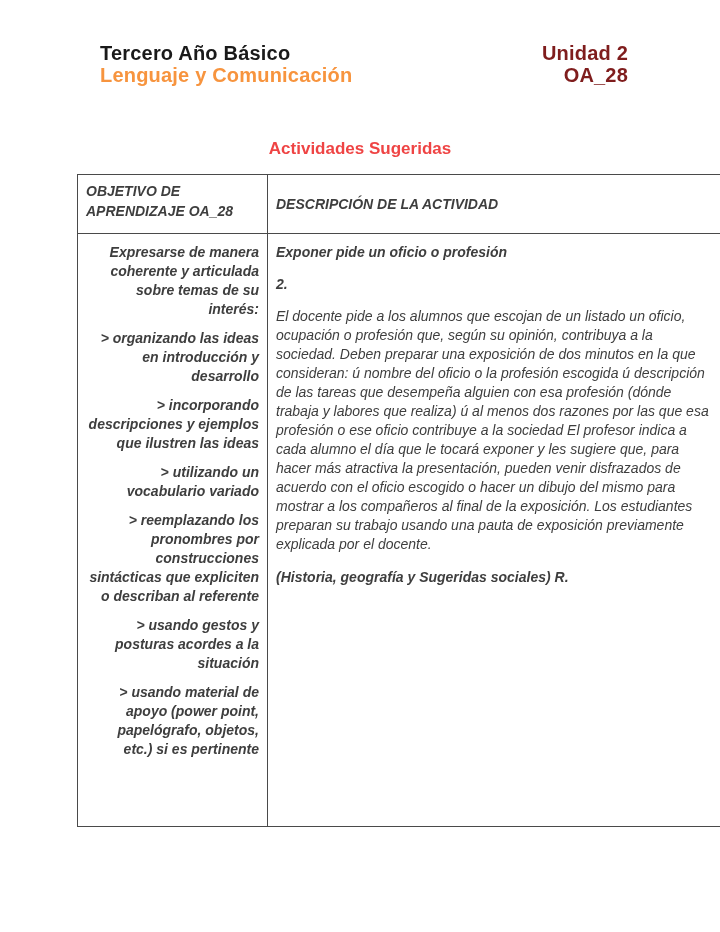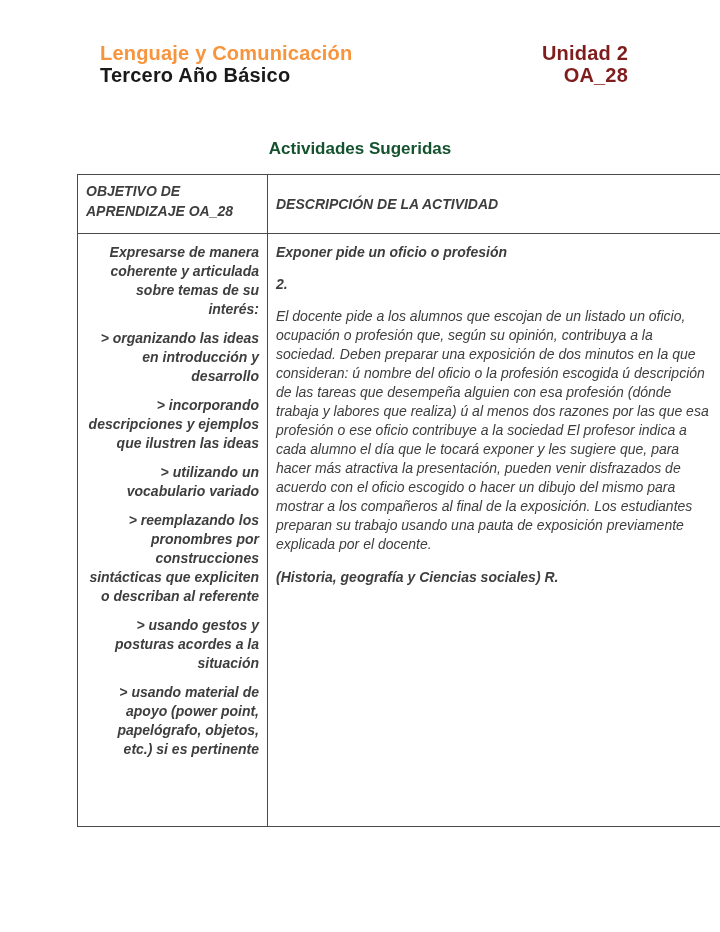--- a/index.html
+++ b/index.html
@@ -33,21 +33,21 @@
   .subject-title { color: #F7943E; }
   .grade-title   { color: #1a1a1a; }
   .header-right  { text-align: right; }
   .unit-label, .oa-code { color: #7f1d1d; }
   
   .doc-title {
     margin-top: 53px;
     text-align: center;
     font-size: 17px;
     font-weight: bold;
-    color: #14532d;
+    color: #ef4444;
     line-height: 20px;
   }
   
   table.activities {
     margin-top: 15px;
     width: 646px;
     border-collapse: collapse;
     table-layout: fixed;
     font-style: italic;
   }
@@ -97,22 +97,22 @@
     margin: 0;
   }
 </style>
 </head>
 <body>
 
 <div class="page">
 
   <div class="doc-header">
     <div class="header-left">
+      <div class="line grade-title">Tercero Año Básico</div>
       <div class="line subject-title">Lenguaje y Comunicación</div>
-      <div class="line grade-title">Tercero Año Básico</div>
     </div>
     <div class="header-right">
       <div class="line unit-label">Unidad 2</div>
       <div class="line oa-code">OA_28</div>
     </div>
   </div>
 
   <div class="doc-title">Actividades Sugeridas</div>
 
   <table class="activities">
@@ -130,19 +130,19 @@
           <p>&gt; incorporando descripciones y ejemplos que ilustren las ideas</p>
           <p>&gt; utilizando un vocabulario variado</p>
           <p>&gt; reemplazando los pronombres por construcciones sintácticas que expliciten o describan al referente</p>
           <p>&gt; usando gestos y posturas acordes a la situación</p>
           <p>&gt; usando material de apoyo (power point, papelógrafo, objetos, etc.) si es pertinente</p>
         </td>
         <td class="description-cell">
           <p class="activity-title">Exponer pide un oficio o profesión</p>
           <p class="activity-number">2.</p>
           <p class="activity-body">El docente pide a los alumnos que escojan de un listado un oficio, ocupación o profesión que, según su opinión, contribuya a la sociedad. Deben preparar una exposición de dos minutos en la que consideran: ú nombre del oficio o la profesión escogida ú descripción de las tareas que desempeña alguien con esa profesión (dónde trabaja y labores que realiza) ú al menos dos razones por las que esa profesión o ese oficio contribuye a la sociedad El profesor indica a cada alumno el día que le tocará exponer y les sugiere que, para hacer más atractiva la presentación, pueden venir disfrazados de acuerdo con el oficio escogido o hacer un dibujo del mismo para mostrar a los compañeros al final de la exposición. Los estudiantes preparan su trabajo usando una pauta de exposición previamente explicada por el docente.</p>
-          <p class="related-subjects">(Historia, geografía y Ciencias sociales) R.</p>
+          <p class="related-subjects">(Historia, geografía y Sugeridas sociales) R.</p>
         </td>
       </tr>
     </tbody>
   </table>
 
 </div>
 
 </body></html>

